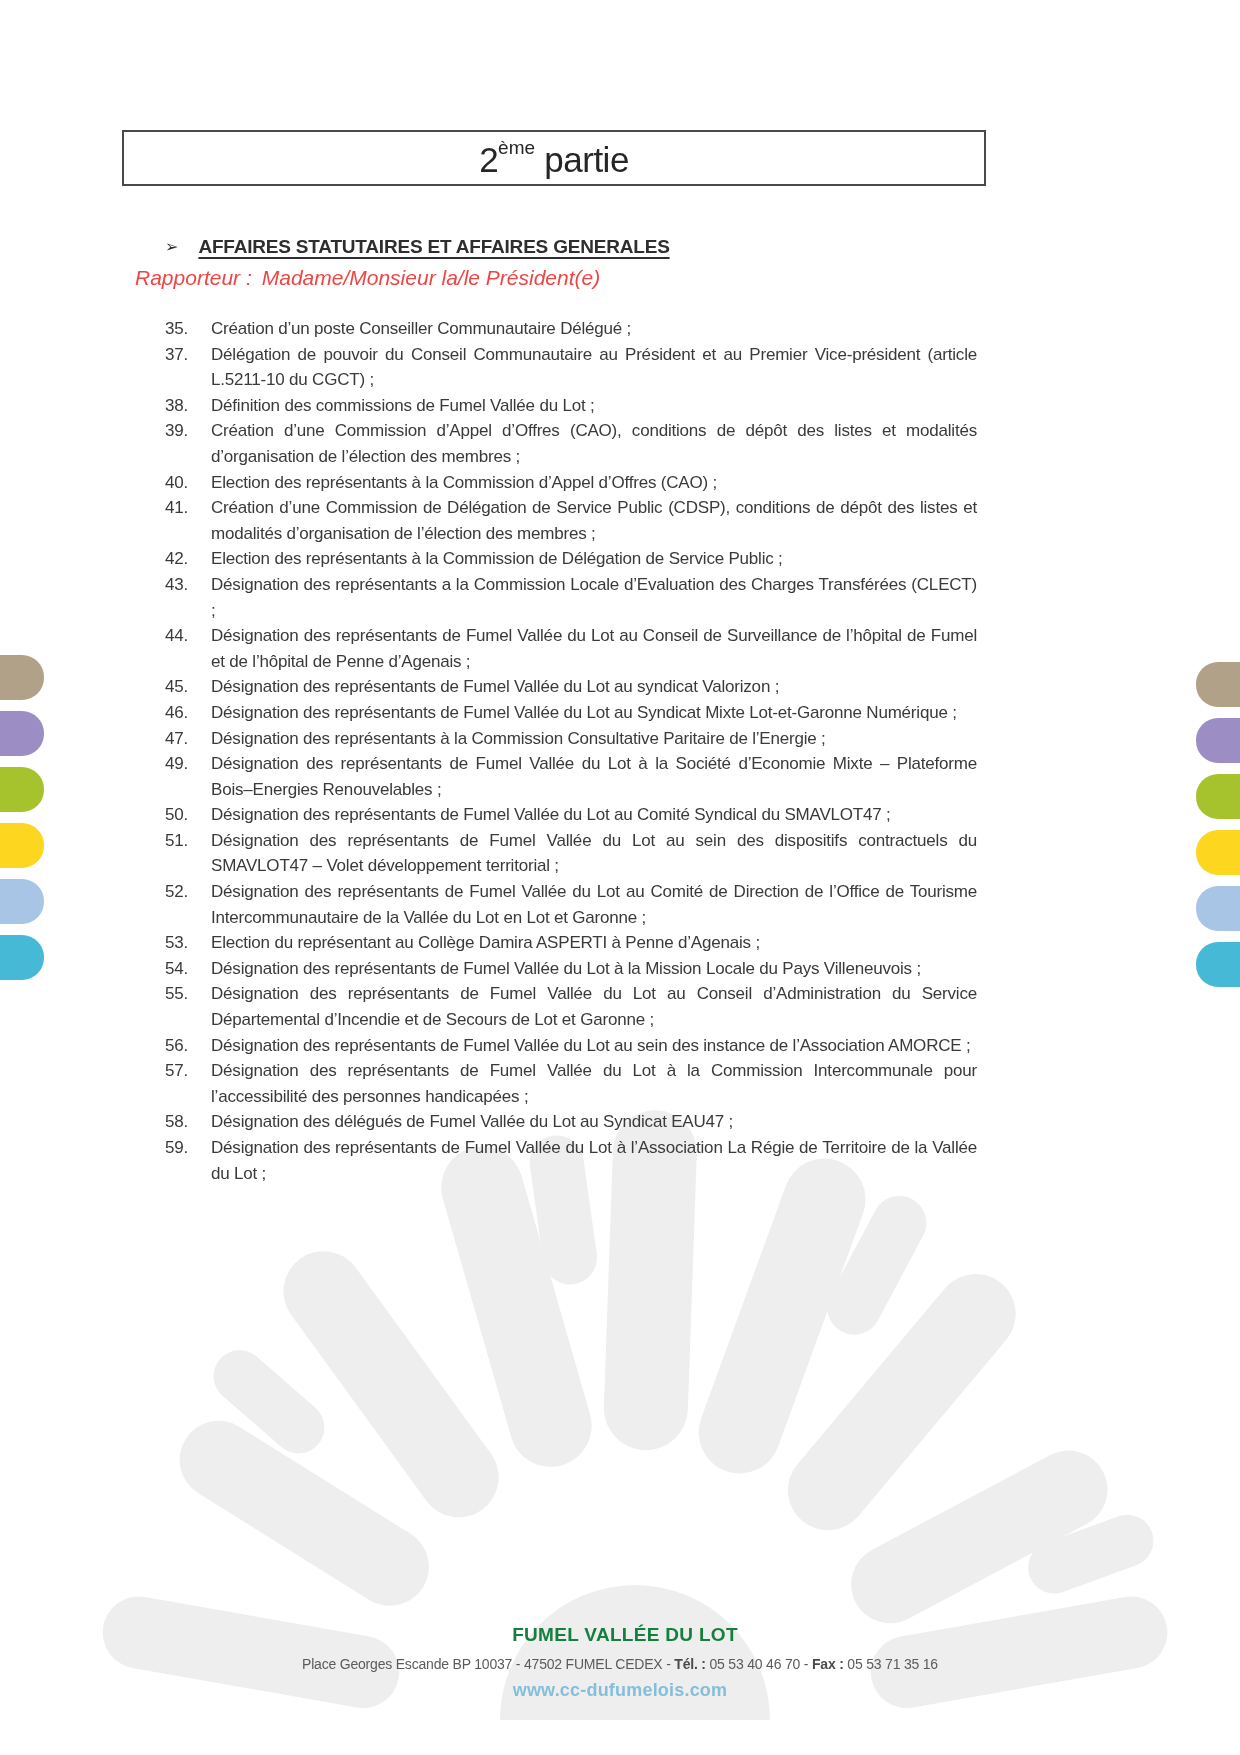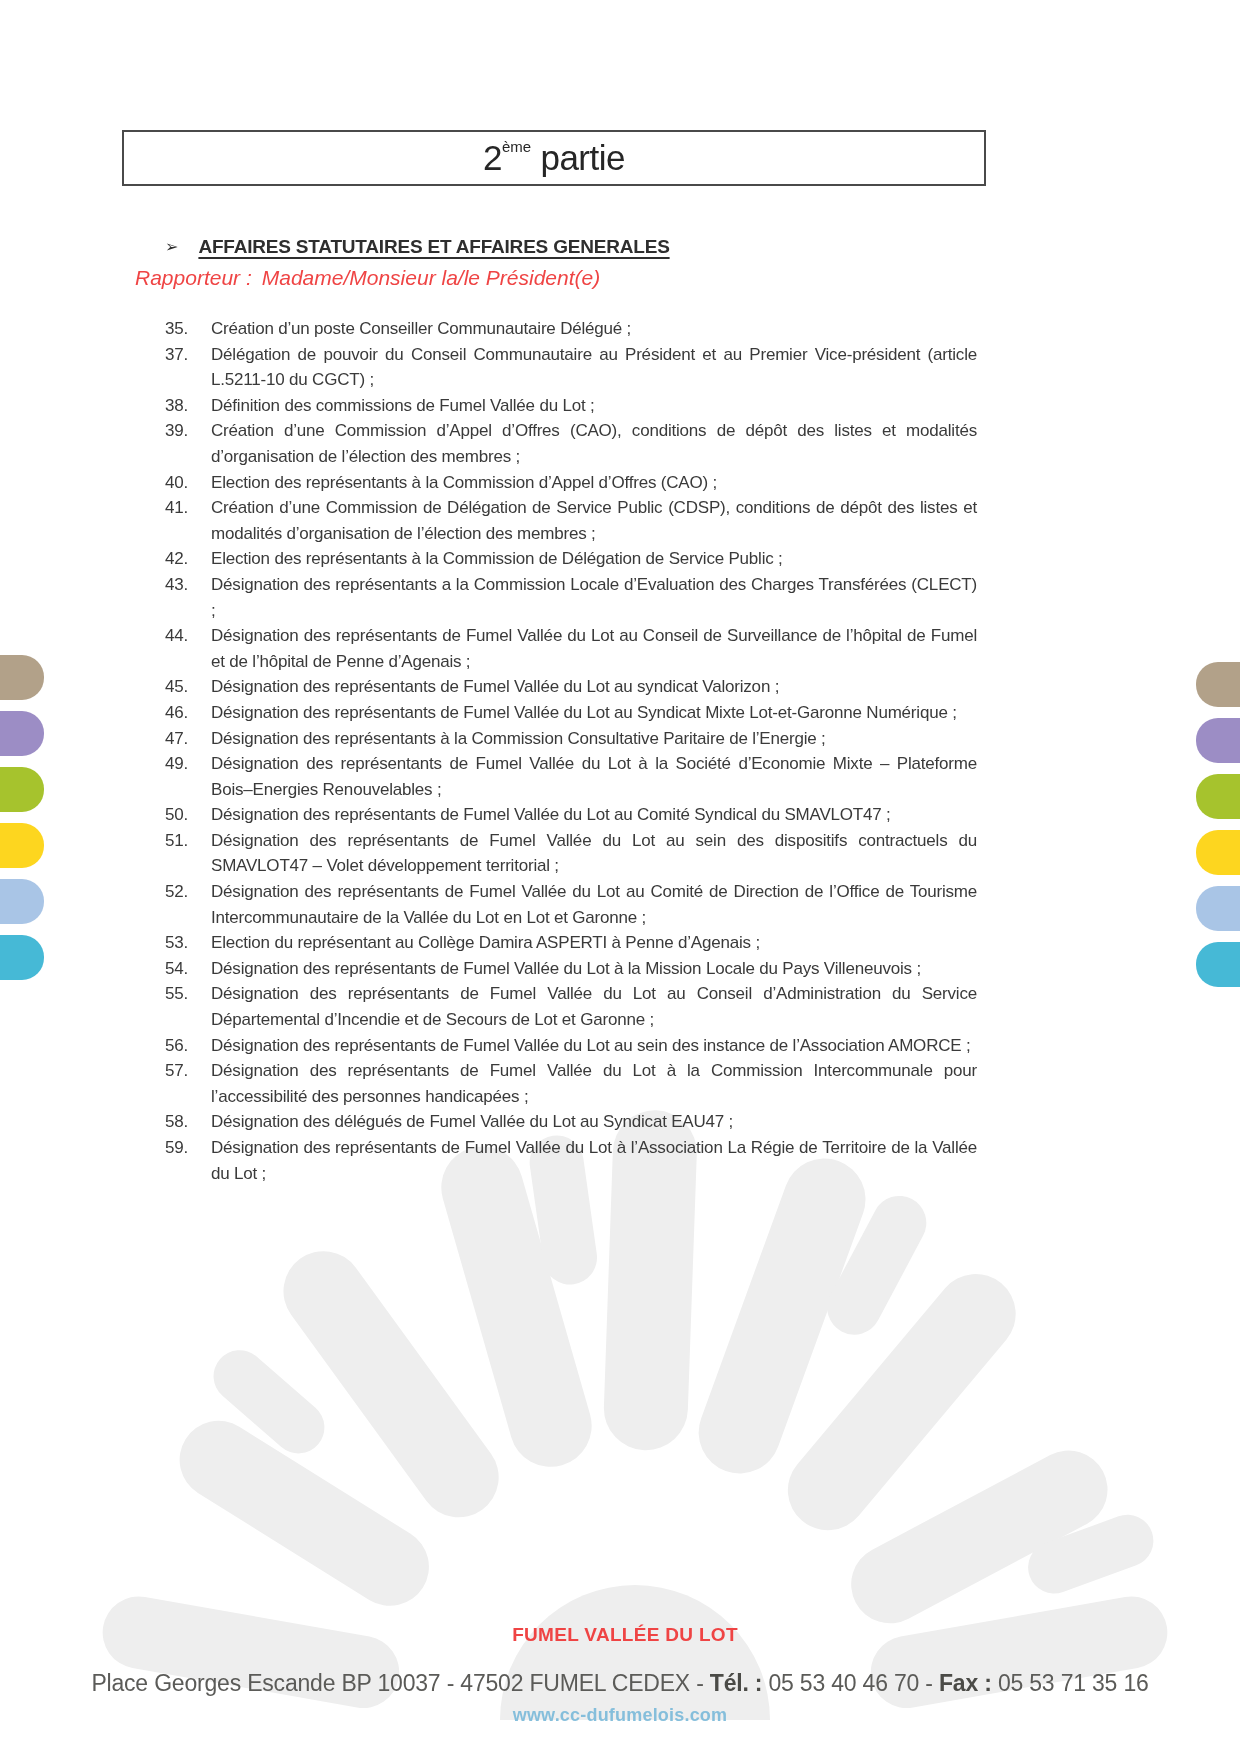--- a/index.html
+++ b/index.html
@@ -9,21 +9,21 @@
   }
   .watermark{position:absolute;left:0;bottom:0;z-index:0;}
   .content{position:absolute;inset:0;z-index:1;}
 
   .title-box{
     position:absolute;left:122px;top:130px;width:860px;height:52px;
     border:2px solid #4a4a4a;display:flex;align-items:center;justify-content:center;
     background:transparent;
   }
   .title-text{font-size:35px;color:#262626;letter-spacing:-0.5px;}
-  .title-text sup{font-size:15px;vertical-align:18px;letter-spacing:0;}
+  .title-text sup{font-size:19px;vertical-align:18px;letter-spacing:0;}
 
   .heading{position:absolute;left:165px;top:236px;display:flex;align-items:baseline;font-size:19px;color:#2e2e2e;}
   .heading .arrow{font-size:16px;margin-right:20px;transform:translateY(-1px);}
   .heading .heading-text{
     font-weight:700;letter-spacing:-0.2px;
     text-decoration:underline;text-decoration-thickness:1.5px;text-underline-offset:4px;
   }
 
   .rapporteur{position:absolute;left:135px;top:266px;font-style:italic;font-size:21px;color:#ef4444;}
   .rapporteur .rap-val{margin-left:10px;}
@@ -33,22 +33,22 @@
   .item .num{flex:0 0 46px;}
   .item .txt{flex:1;text-align:justify;}
 
   .tabs-left{position:absolute;left:0;top:655px;display:flex;flex-direction:column;gap:11px;}
   .tabs-right{position:absolute;right:0;top:662px;display:flex;flex-direction:column;gap:11px;}
   .tab{width:44px;height:45px;}
   .tabs-left .tab{border-radius:0 22px 22px 0;}
   .tabs-right .tab{border-radius:22px 0 0 22px;}
 
   .footer{position:absolute;left:0;top:1624px;width:100%;text-align:center;}
-  .f-name{font-size:19px;font-weight:700;color:#ef4444;letter-spacing:0.3px;padding-left:10px;}
-  .f-addr{margin-top:24px;font-size:23px;color:#5b5b58;letter-spacing:-0.2px;}
+  .f-name{font-size:19px;font-weight:700;color:#15803d;letter-spacing:0.3px;padding-left:10px;}
+  .f-addr{margin-top:10px;font-size:14px;color:#5b5b58;letter-spacing:-0.2px;}
   .f-addr b{color:#4b4b47;}
   .f-web{margin-top:8px;font-size:18px;font-weight:700;letter-spacing:0.2px;cursor:pointer;}
 </style>
 </head>
 <body>
 
 <div class="page">
 
   <svg class="watermark" width="1240" height="660" viewBox="0 0 1240 660" aria-hidden="true">
     <g fill="#eeeeee">

